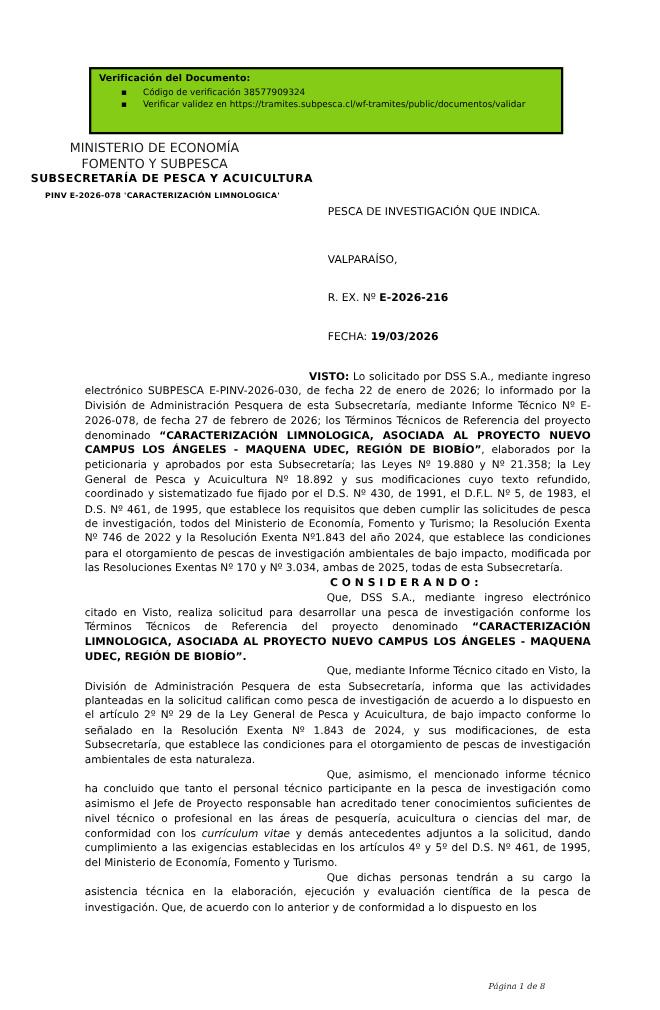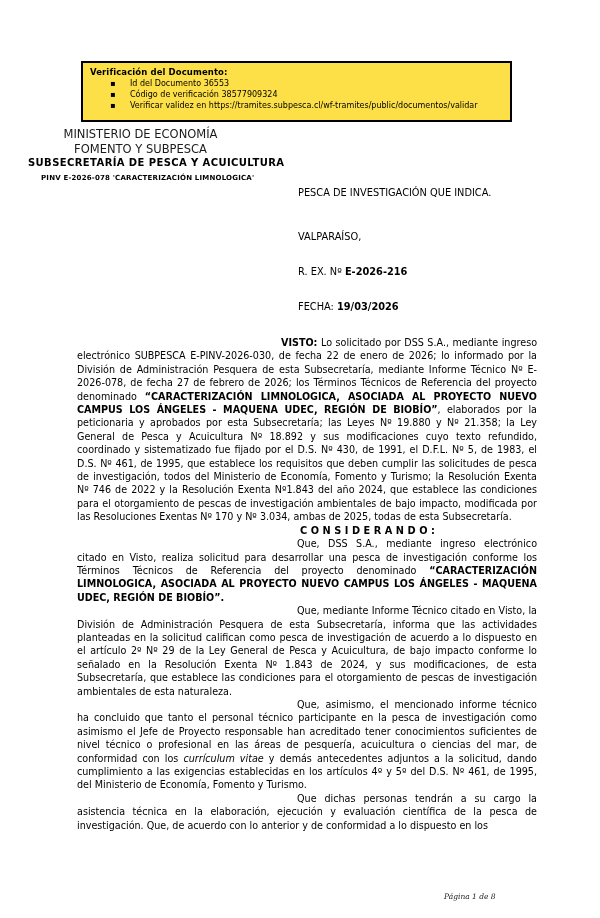--- a/index.html
+++ b/index.html
@@ -13,21 +13,21 @@
     overflow: hidden;
   }
 
   
   .verify-box {
     position: absolute;
     left: 81px; top: 61px;
     width: 431px; height: 61px;
     border: 2px solid #000;
     box-sizing: border-box;
-    background: #fde047;
+    background: #84cc16;
   }
   .vb-title {
     font-size: 8.5px;
     font-weight: bold;
     margin: 4px 0 1px 7px;
     letter-spacing: 0.1px;
   }
   .vb-list {
     margin: 1px 0 0 0;
     padding: 0 6px 0 47px;
@@ -136,21 +136,20 @@
   }
 </style>
 </head>
 <body>
 
 <div class="page">
 
   <div class="verify-box">
     <div class="vb-title">Verificación del Documento:</div>
     <ul class="vb-list">
-      <li>Id del Documento 36553</li>
       <li>Código de verificación 38577909324</li>
       <li>Verificar validez en https://tramites.subpesca.cl/wf-tramites/public/documentos/validar</li>
     </ul>
   </div>
 
   <div class="ministry">
     <div>MINISTERIO DE ECONOMÍA</div>
     <div>FOMENTO Y SUBPESCA</div>
   </div>
   <div class="department">SUBSECRETARÍA DE PESCA Y ACUICULTURA</div>

